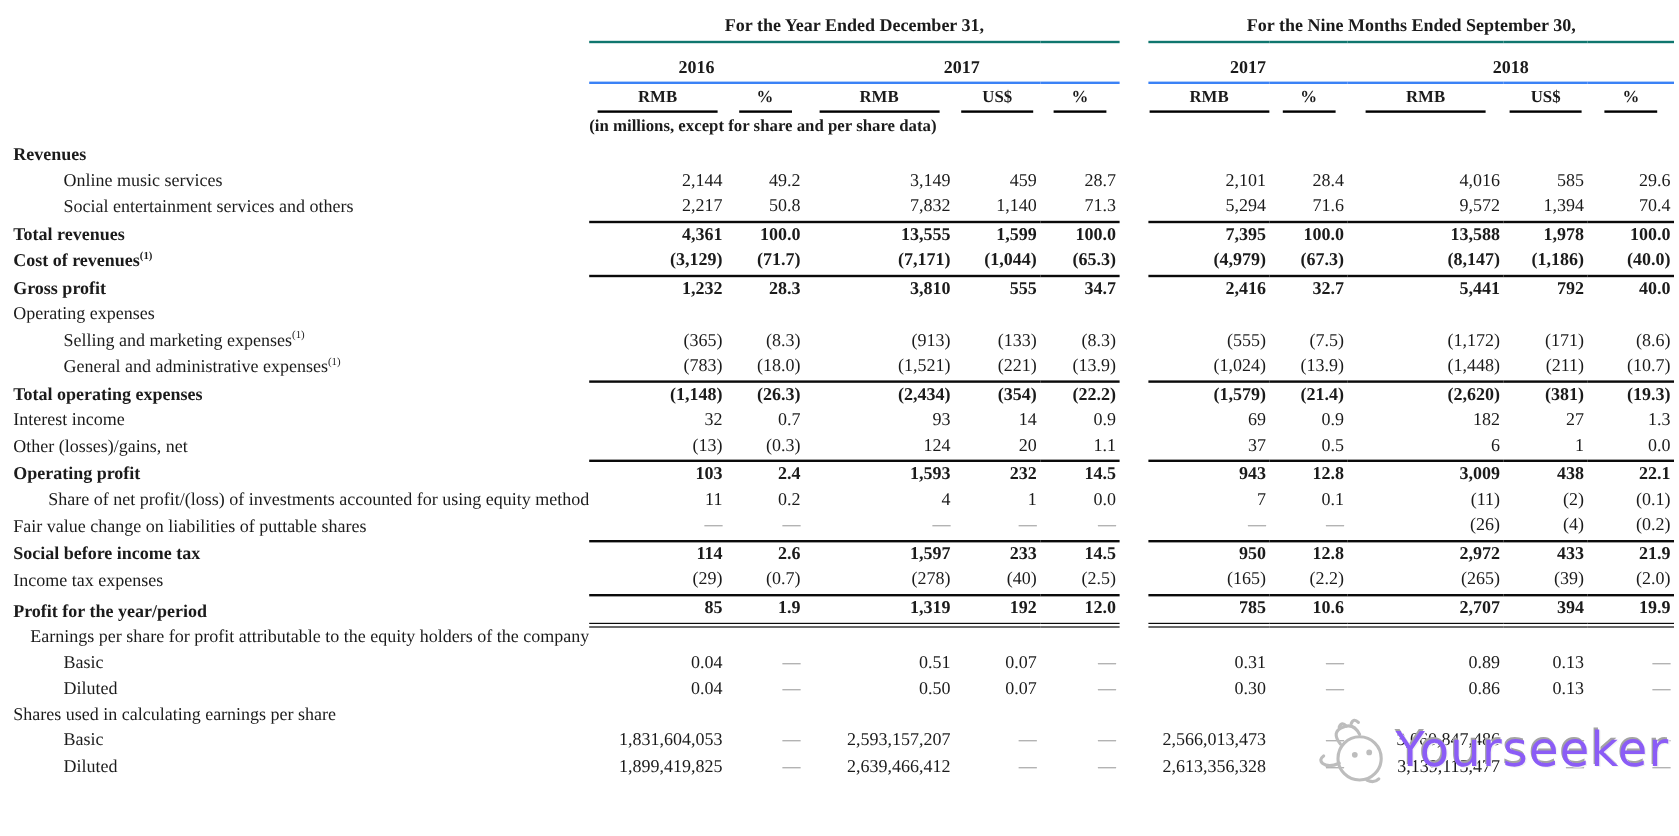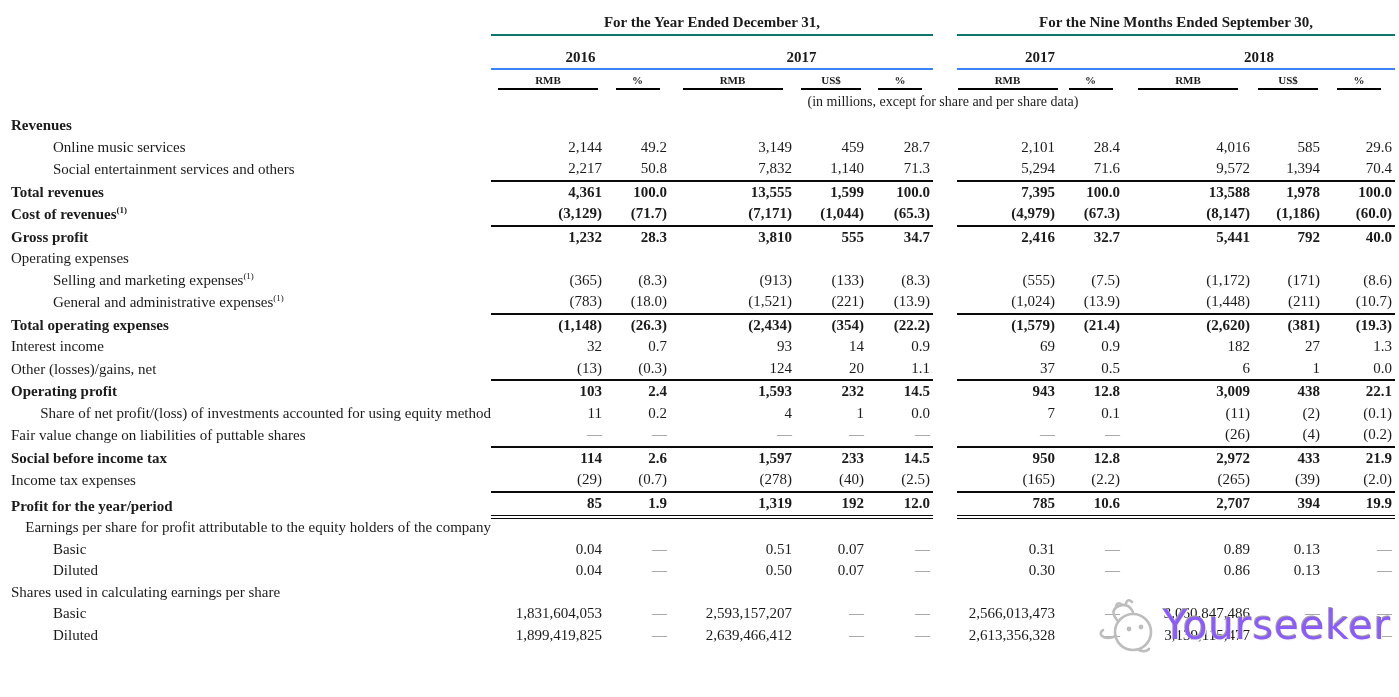--- a/index.html
+++ b/index.html
@@ -7,26 +7,26 @@
     width:1399px;height:697px;overflow:hidden;position:relative;
     background:#ffffff;color:#1b1b1b;
     font-family:"Liberation Serif", serif;
   }
   table{border-collapse:collapse;table-layout:fixed;width:1390px;margin:12px 0 0 5px;}
   th,td{font-size:15px;line-height:1.3;vertical-align:bottom;padding:1px 0;overflow:hidden;white-space:normal;}
   thead th{font-weight:bold;}
   
   th.grp{text-align:center;border-bottom:2px solid #0f766e;padding-bottom:1px;font-size:15px;}
   th.yr{border-bottom:2px solid #3b82f6;padding-top:12px;}
-  th.cur{text-align:center;padding-top:3px;font-size:11px;text-decoration:underline;}
+  th.cur{text-align:center;padding-top:3px;font-size:14px;text-decoration:underline;}
   th.cur span{display:inline-block;border-bottom:2px solid #000;padding:0 2px 1px;}
   th.cur span.u-rmb{min-width:96px;}
   th.cur span.u-usd{min-width:56px;}
   th.cur span.u-pct{min-width:40px;}
-  td.note{ text-align:center;font-weight:normal;font-size:14px;padding:2px 0 4px;margin-top:25px;}
+  td.note{ font-weight:bold;font-size:14px;padding:2px 0 4px;margin-top:25px;}
   
   td.lbl{padding-left:6px;text-align:left;}
   td.lbl.ind{padding-left:48px;}
   td.lbl.hang{padding-left:34px;text-indent:-28px;text-align:right;}
   .b{font-weight:bold;}
   td.val{text-align:right;padding-right:3px;}
   td.sp{border:none !important;}
   td.r-single{border-bottom:2px solid #0a0a0a;}
   td.r-double{border-bottom:4px double #0a0a0a;padding-bottom:2px;}
   td.dash{color:#8d8d8d;}
@@ -147,21 +147,21 @@
         <td class="val b r-single">(3,129)</td>
         <td class="val b r-single">(71.7)</td>
         <td class="val b r-single">(7,171)</td>
         <td class="val b r-single">(1,044)</td>
         <td class="val b r-single">(65.3)</td>
         <td class="sp"></td>
         <td class="val b r-single">(4,979)</td>
         <td class="val b r-single">(67.3)</td>
         <td class="val b r-single">(8,147)</td>
         <td class="val b r-single">(1,186)</td>
-        <td class="val b r-single">(60.0)</td>
+        <td class="val b r-single">(40.0)</td>
       </tr>
       <tr>
         <td class="lbl b">Gross profit</td>
         <td class="val b">1,232</td>
         <td class="val b">28.3</td>
         <td class="val b">3,810</td>
         <td class="val b">555</td>
         <td class="val b">34.7</td>
         <td class="sp"></td>
         <td class="val b">2,416</td>

